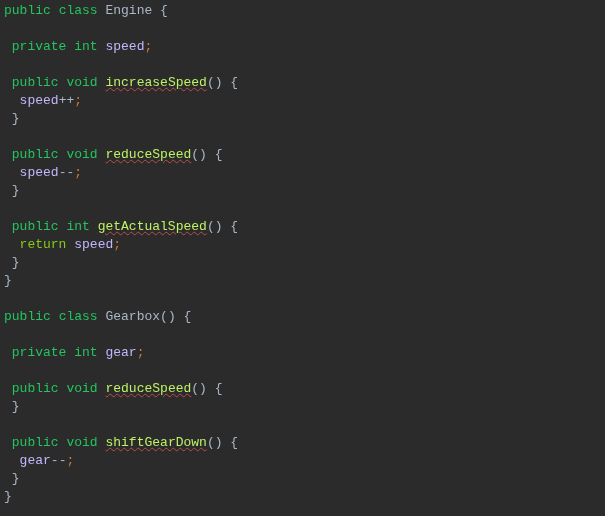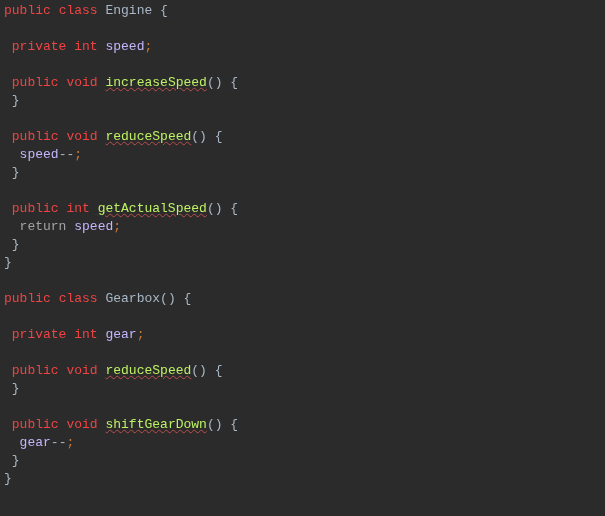--- a/index.html
+++ b/index.html
@@ -8,51 +8,52 @@
       font-family: 'Consolas', 'Monaco', 'Courier New', monospace;
       font-size: 13px;
       line-height: 18px;
       color: #a9b7c6;
       width: 605px;
       height: 516px;
       overflow: hidden;
       padding: 2px 4px;
     }
     .line { white-space: pre; height: 18px; }
-    .keyword { color: #ef4444; }
+    .keyword { color: #22c55e; }
     .classname { color: #a9b7c6; }
     .field { color: #c4b5fd; }
     .method {
       color: #bef264;
       text-decoration: underline;
       text-decoration-color: rgba(200,80,80,0.9);
       text-decoration-style: wavy;
       text-decoration-thickness: 1px;
     }
     .punct { color: #a9b7c6; }
     .semi { color: #cc7832; }
     .brace { color: #a9b7c6; }
     .paren { color: #a9b7c6; }
-    .retkw { color: #a3a3a3; }
+    .retkw { color: #84cc16; }
   </style>
 </head>
 <body>
 
 <div>
 
 <div class="line"><span class="keyword">public</span><span> </span><span class="keyword">class</span><span> </span><span class="classname">Engine</span><span> </span><span class="brace">{</span></div>
 
 <div class="line"></div>
 
 <div class="line"><span> </span><span class="keyword">private</span><span> </span><span class="keyword">int</span><span> </span><span class="field">speed</span><span class="semi">;</span></div>
 
 <div class="line"></div>
 
 <div class="line"><span> </span><span class="keyword">public</span><span> </span><span class="keyword">void</span><span> </span><span class="method">increaseSpeed</span><span class="paren">(</span><span class="paren">)</span><span> </span><span class="brace">{</span></div>
 
+<div class="line"><span>  </span><span class="field">speed</span><span class="punct">++</span><span class="semi">;</span></div>
 
 <div class="line"><span> </span><span class="brace">}</span></div>
 
 <div class="line"></div>
 
 <div class="line"><span> </span><span class="keyword">public</span><span> </span><span class="keyword">void</span><span> </span><span class="method">reduceSpeed</span><span class="paren">(</span><span class="paren">)</span><span> </span><span class="brace">{</span></div>
 
 <div class="line"><span>  </span><span class="field">speed</span><span class="punct">--</span><span class="semi">;</span></div>
 
 <div class="line"><span> </span><span class="brace">}</span></div>

